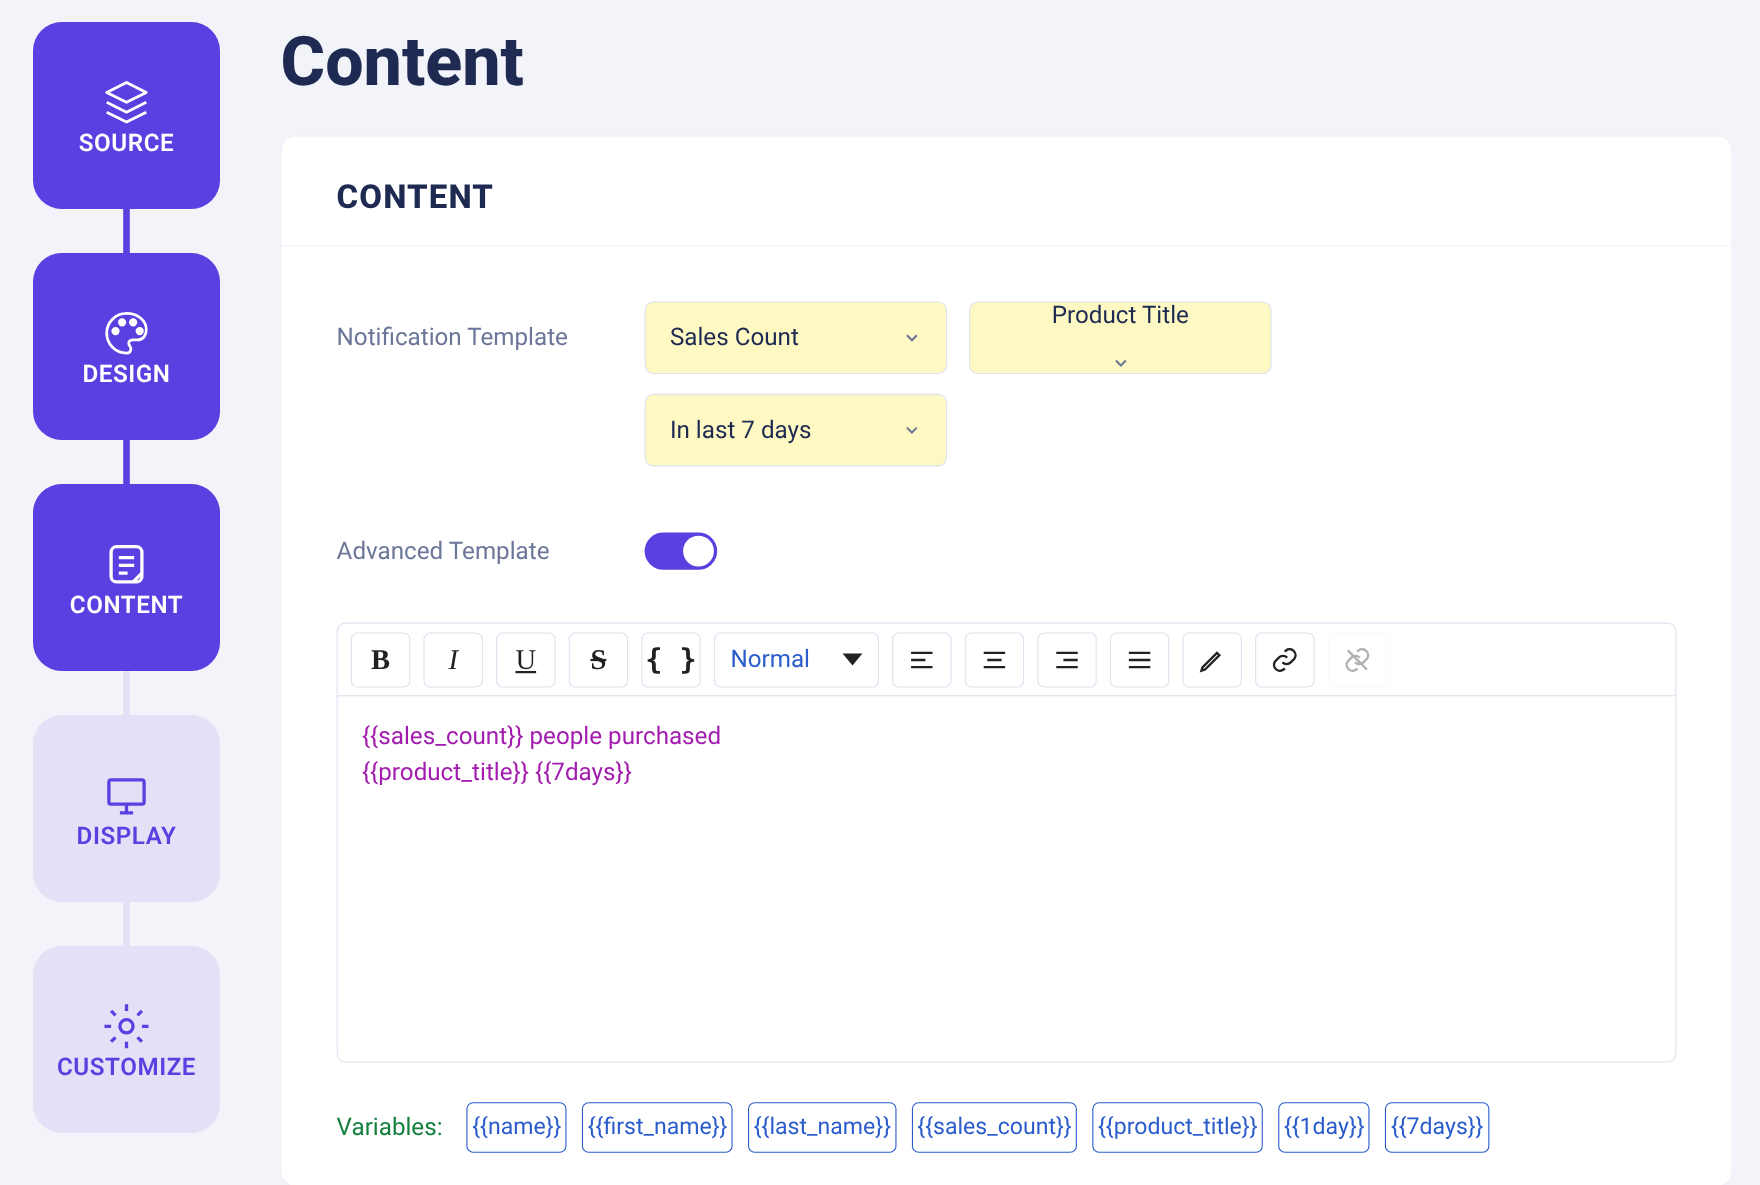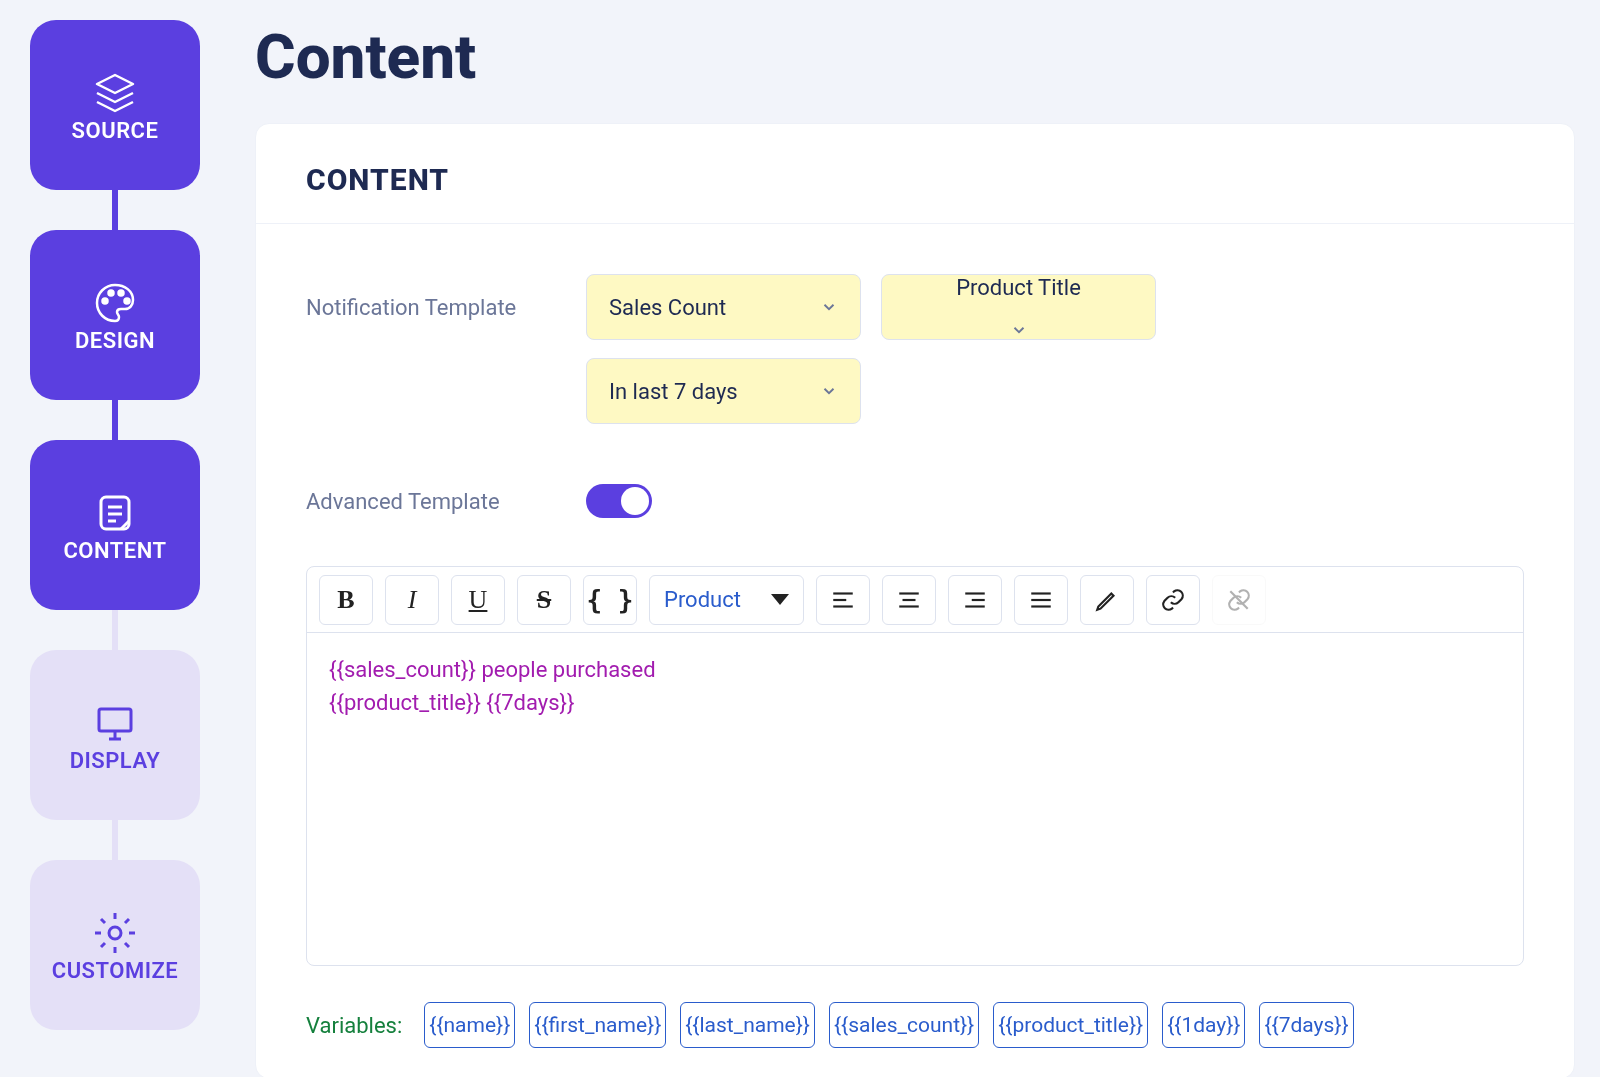--- a/index.html
+++ b/index.html
@@ -360,21 +360,21 @@
             <span style="text-decoration:underline;font-family:Georgia;">U</span>
           </div>
         <div class="tbtn">
             <span style="text-decoration:line-through;font-weight:700;">S</span>
           </div>
         <div class="tbtn">
             <span style="font-family:monospace;font-weight:700;">{ }</span>
           </div>
 
         <div class="style-select">
-          <span>Product</span>
+          <span>Normal</span>
           <span class="tri-down"></span>
         </div>
 
         <div class="tbtn">
           <svg class="ticon" viewBox="0 0 24 24">
               <line x1="3" y1="6" x2="21" y2="6"></line>
               <line x1="3" y1="12" x2="15" y2="12"></line>
               <line x1="3" y1="18" x2="21" y2="18"></line>
             </svg>
         </div>

